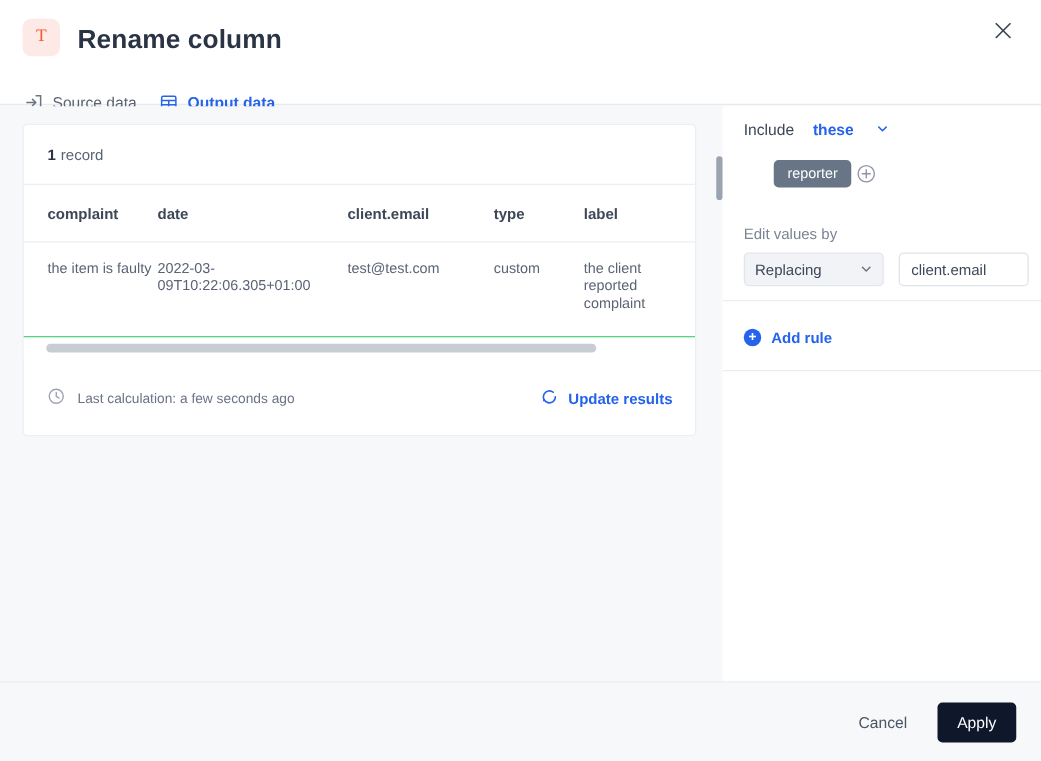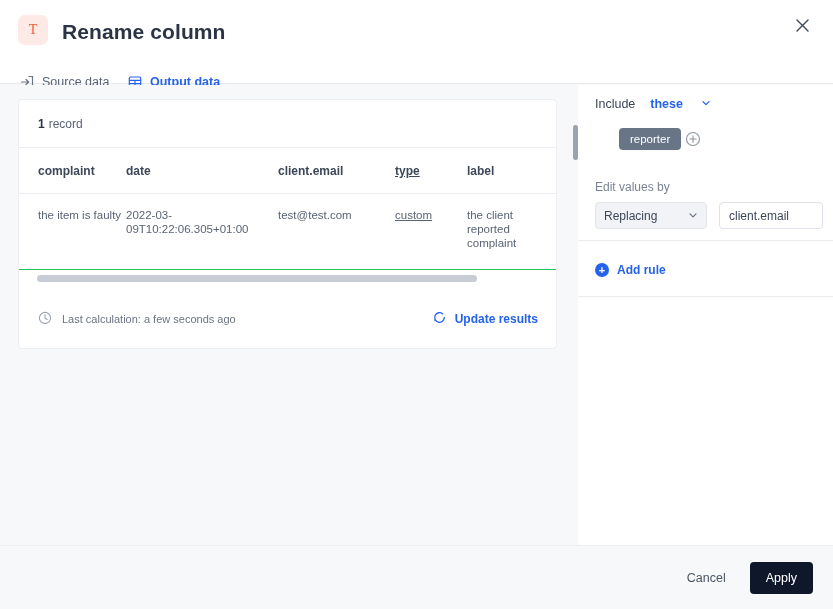--- a/index.html
+++ b/index.html
@@ -88,21 +88,21 @@
     font-size: 12px; color: #3c4758; font-weight: bold;
     padding-top: 16px; line-height: 14px;
   }
   .td {
     font-size: 11.5px; color: #5a6475; line-height: 14px;
     padding-top: 14px;
   }
   .c0 { left: 19px; width: 88px; }
   .c1 { left: 107px; width: 152px; }
   .c2 { left: 259px; width: 117px; }
-  .c3 { left: 376px; width: 72px; text-decoration: underline; }
+  .c3 { left: 376px; width: 72px; }
   .c4 { left: 448px; width: 85px; }
 
   .hscroll-track {
     position: absolute; top: 170px; left: 0; right: 0; height: 18px;
     background: #ffffff;
   }
   .hscroll-thumb {
     position: absolute; top: 5px; left: 18px;
     width: 440px; height: 7px; border-radius: 4px;
     background: #c8ccd4; cursor: pointer;

